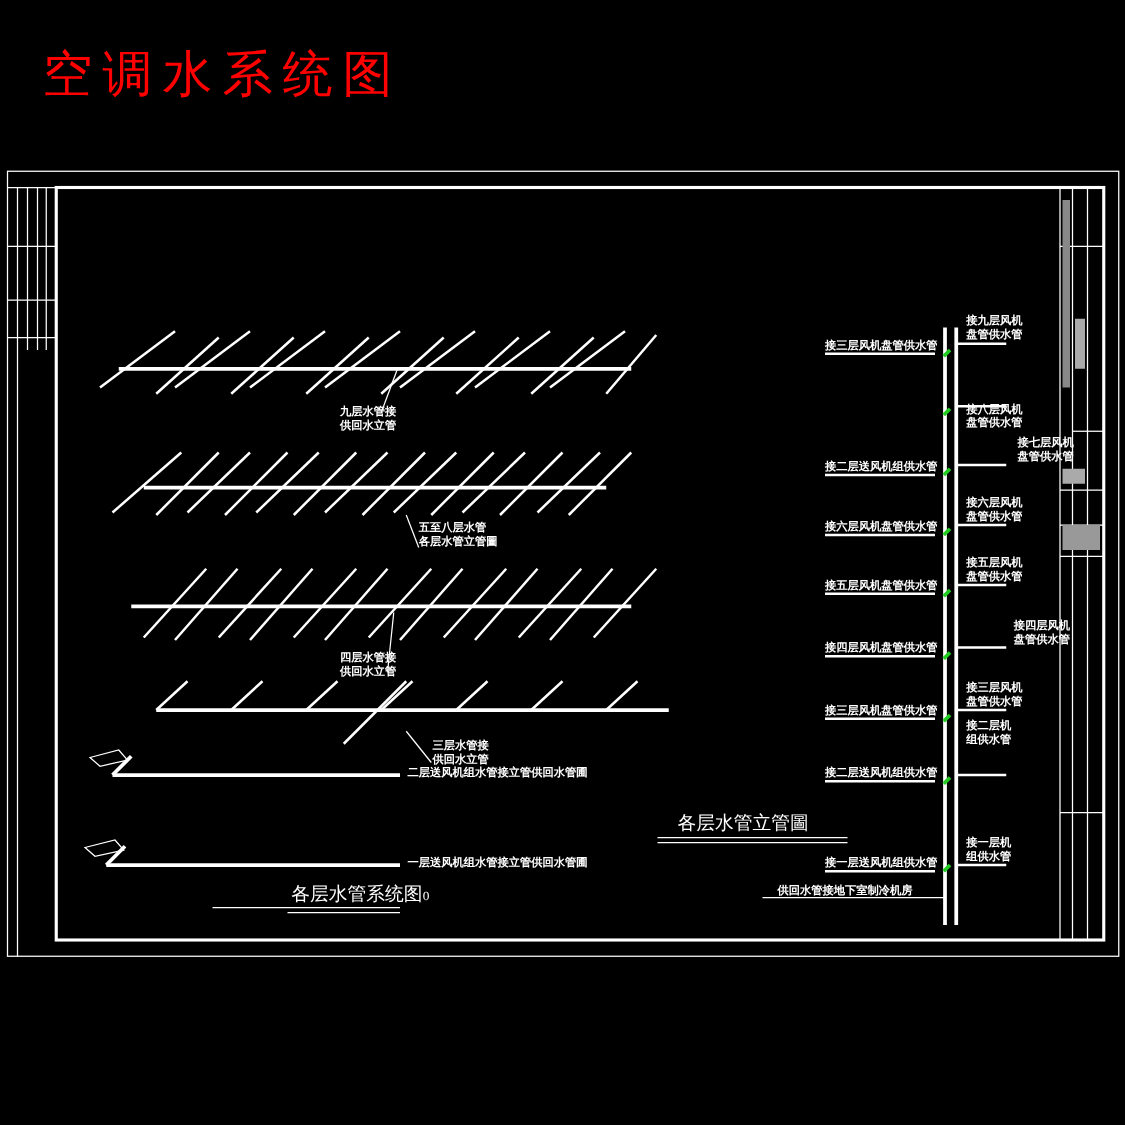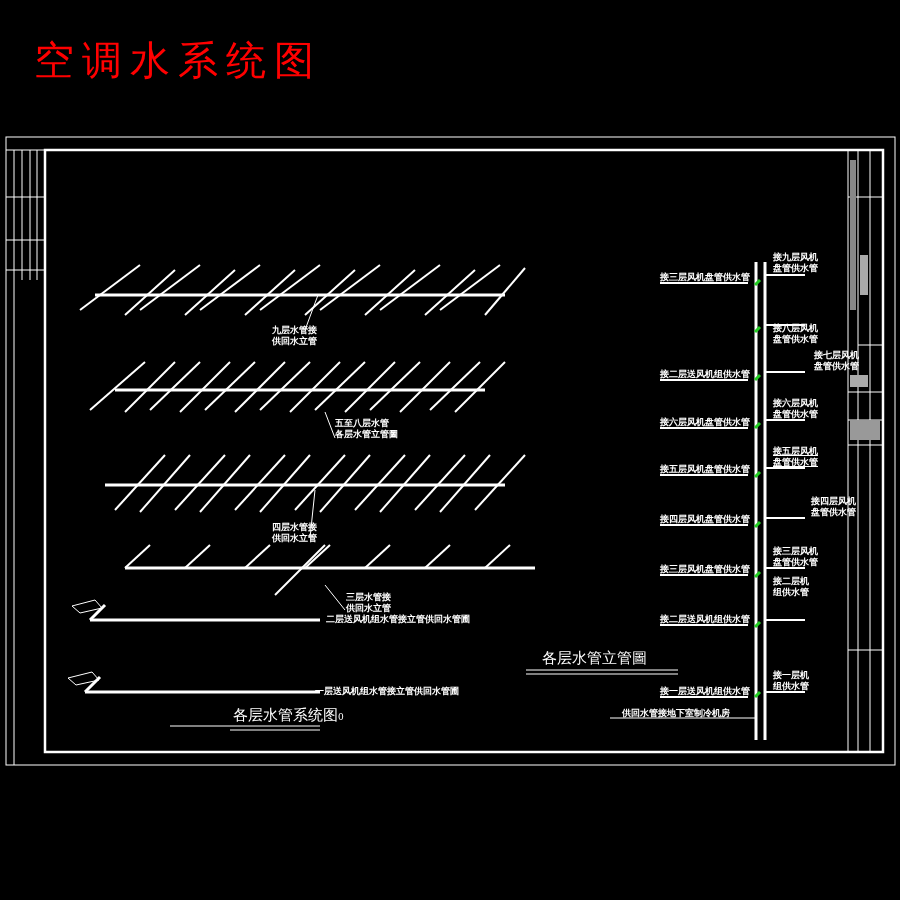--- a/index.html
+++ b/index.html
@@ -186,21 +186,21 @@
   </div>
 <div class="lbl" style="left:272px;top:522px;">
     <div>四层水管接</div>
     <div>供回水立管</div>
   </div>
 <div class="lbl" style="left:346px;top:592px;text-align:right;">
     <div>三层水管接</div>
     <div>供回水立管</div>
   </div>
 <div class="lbl" style="left:326px;top:614px;">二层送风机组水管接立管供回水管圃</div>
-<div class="lbl" style="left:315px;top:686px;">一层送风机组水管接立管供回水管圃</div>
+<div class="lbl" style="left:326px;top:686px;font-family:Liberation Mono, monospace;">一层送风机组水管接立管供回水管圃</div>
 <div class="cap" style="left:185px;top:706px;margin-left:48px;"><span>各层水管系统图</span><span style="font-size:9px">0</span></div>
 
 <div class="cap" style="left:542px;top:649px;">各层水管立管圖</div>
 <div class="lbl" style="left:622px;top:708px;">供回水管接地下室制冷机房</div>
 
 <div class="lbl" style="left:660px;top:272px;">接三层风机盘管供水管</div>
 <div class="lbl" style="left:660px;top:369px;">接二层送风机组供水管</div>
 <div class="lbl" style="left:660px;top:417px;">接六层风机盘管供水管</div>
 <div class="lbl" style="left:660px;top:464px;">接五层风机盘管供水管</div>
 <div class="lbl" style="left:660px;top:514px;">接四层风机盘管供水管</div>
@@ -217,21 +217,21 @@
     <div>盘管供水管</div>
   </div>
 <div class="lbl" style="left:814px;top:350px;text-align:center;">
     <div>接七层风机</div>
     <div>盘管供水管</div>
   </div>
 <div class="lbl" style="left:773px;top:398px;">
     <div>接六层风机</div>
     <div>盘管供水管</div>
   </div>
-<div class="lbl" style="left:773px;top:446px;text-decoration:underline;">
+<div class="lbl" style="left:773px;top:446px;">
     <div>接五层风机</div>
     <div>盘管供水管</div>
   </div>
 <div class="lbl" style="left:811px;top:496px;">
     <div>接四层风机</div>
     <div>盘管供水管</div>
   </div>
 <div class="lbl" style="left:773px;top:546px;">
     <div>接三层风机</div>
     <div>盘管供水管</div>

